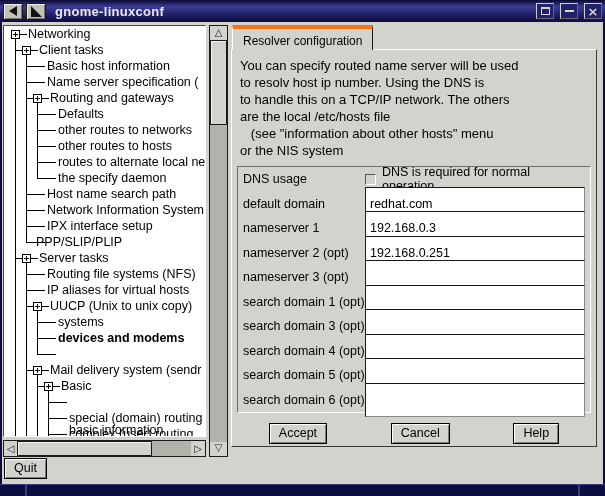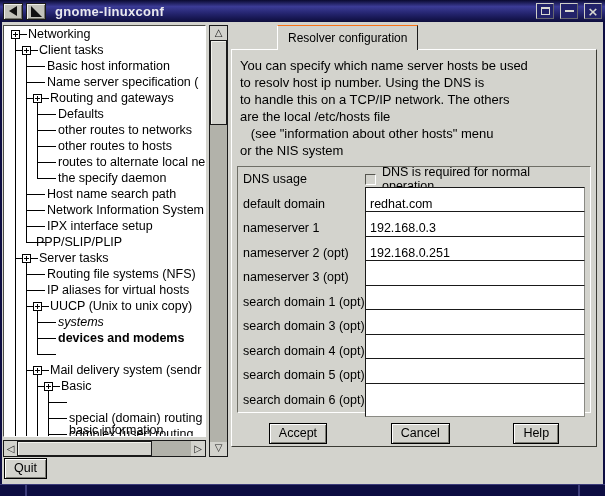--- a/index.html
+++ b/index.html
@@ -64,21 +64,21 @@
   .v-down{bottom:0;left:0;right:0;height:14px;font-size:10px;line-height:12px;}
   .h-left{left:0;top:0;bottom:0;width:13px;font-size:10px;line-height:15px;}
   .h-right{right:0;top:0;bottom:0;width:14px;font-size:10px;line-height:15px;}
   .v-thumb{position:absolute;left:0;right:0;top:14px;height:85px;background:#d3d3cd;box-sizing:border-box;border:1px solid #1a1a1a;box-shadow:inset 1px 1px 0 #f2f2ec;}
   .h-thumb{position:absolute;top:0;bottom:0;left:13px;width:135px;background:#d3d3cd;box-sizing:border-box;border:1px solid #1a1a1a;box-shadow:inset 1px 1px 0 #f2f2ec;}
 
   
   .tab{
     position:absolute;left:232px;top:25px;height:25px;box-sizing:border-box;z-index:2;
     padding:0 10px;background:#d3d3cd;line-height:24px;font-size:12px;color:#000;
-    border-top:1px solid #f97316;border-left:1px solid #fff;border-right:1px solid #1a1a1a;margin-left:45px;
+    border-top:4px solid #f97316;border-left:1px solid #fff;border-right:1px solid #1a1a1a;
   }
   .notebook{
     position:absolute;left:231px;top:49px;width:366px;height:398px;box-sizing:border-box;
     background:#d3d3cd;
     border-top:1px solid #fff;border-left:1px solid #fff;
     border-right:1px solid #3a3a34;border-bottom:1px solid #3a3a34;
   }
   .nb-inner{padding:7px 5px 0 5px;}
   .iline{font-size:13px;line-height:17px;color:#000;white-space:pre;margin-left:3px;}
 
@@ -268,21 +268,21 @@
           <i class="pv"></i>
         </span>
         <i class="hl" style="left: 38px; width: 7px;"></i>
         <span class="tlabel" style="left: 46px;">UUCP (Unix to unix copy)</span>
       </div>
       <div class="trow">
         <i class="vl" style="left: 11px;"></i>
         <i class="vl" style="left: 22px;"></i>
         <i class="vl" style="left: 33px;"></i>
         <i class="hl" style="left: 34px; width: 18px;"></i>
-        <span class="tlabel" style="left: 54px; font-style: italic;">systems</span>
+        <span class="tlabel" style="left: 54px;">systems</span>
       </div>
       <div class="trow">
         <i class="vl" style="left: 11px;"></i>
         <i class="vl" style="left: 22px;"></i>
         <i class="vl" style="left: 33px;"></i>
         <i class="hl" style="left: 34px; width: 18px;"></i>
         <span class="tlabel" style="left: 54px; font-weight: bold;">devices and modems</span>
       </div>
       <div class="trow">
         <i class="vl" style="left: 11px;"></i>
@@ -350,21 +350,21 @@
   <div class="hscroll">
     <div class="sb-arrow h-left">◁</div>
     <div class="h-thumb"></div>
     <div class="sb-arrow h-right">▷</div>
   </div>
 
   <div class="tab">Resolver configuration</div>
 
   <div class="notebook">
     <div class="nb-inner">
-      <div class="iline">You can specify which name server hosts be used</div>
+      <div class="iline">You can specify routed name server will be used</div>
       <div class="iline">to resolv host ip number. Using the DNS is</div>
       <div class="iline">to handle this on a TCP/IP network. The others</div>
       <div class="iline">are the local /etc/hosts file</div>
       <div class="iline">   (see "information about other hosts" menu</div>
       <div class="iline">or the NIS system</div>
 
       <div class="form-box" id="form-rows">
           <div class="frow">
             <span class="flabel">DNS usage</span>
             <span class="cbox"></span>

